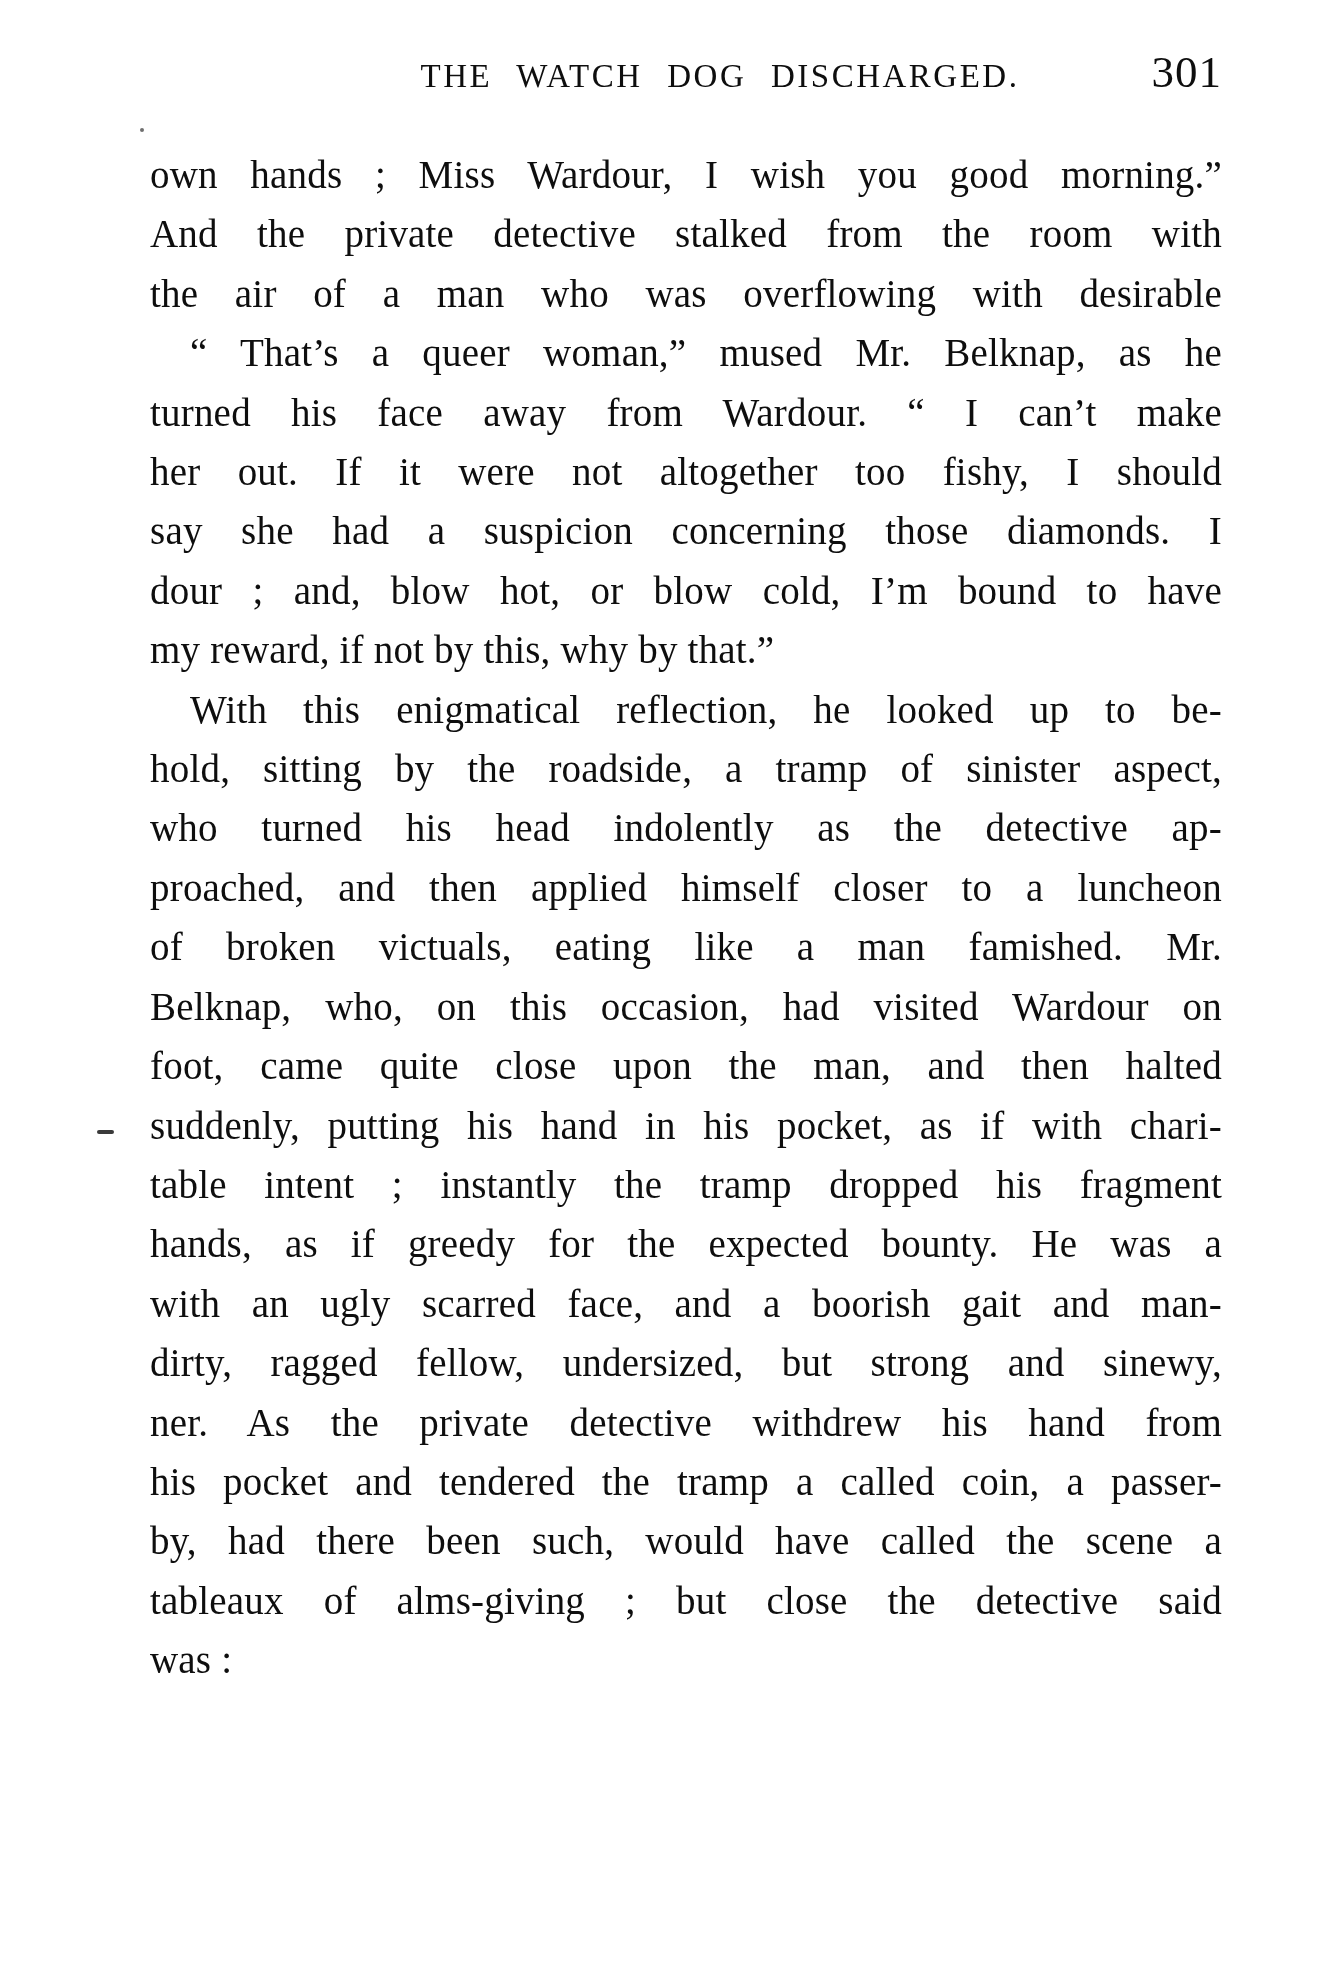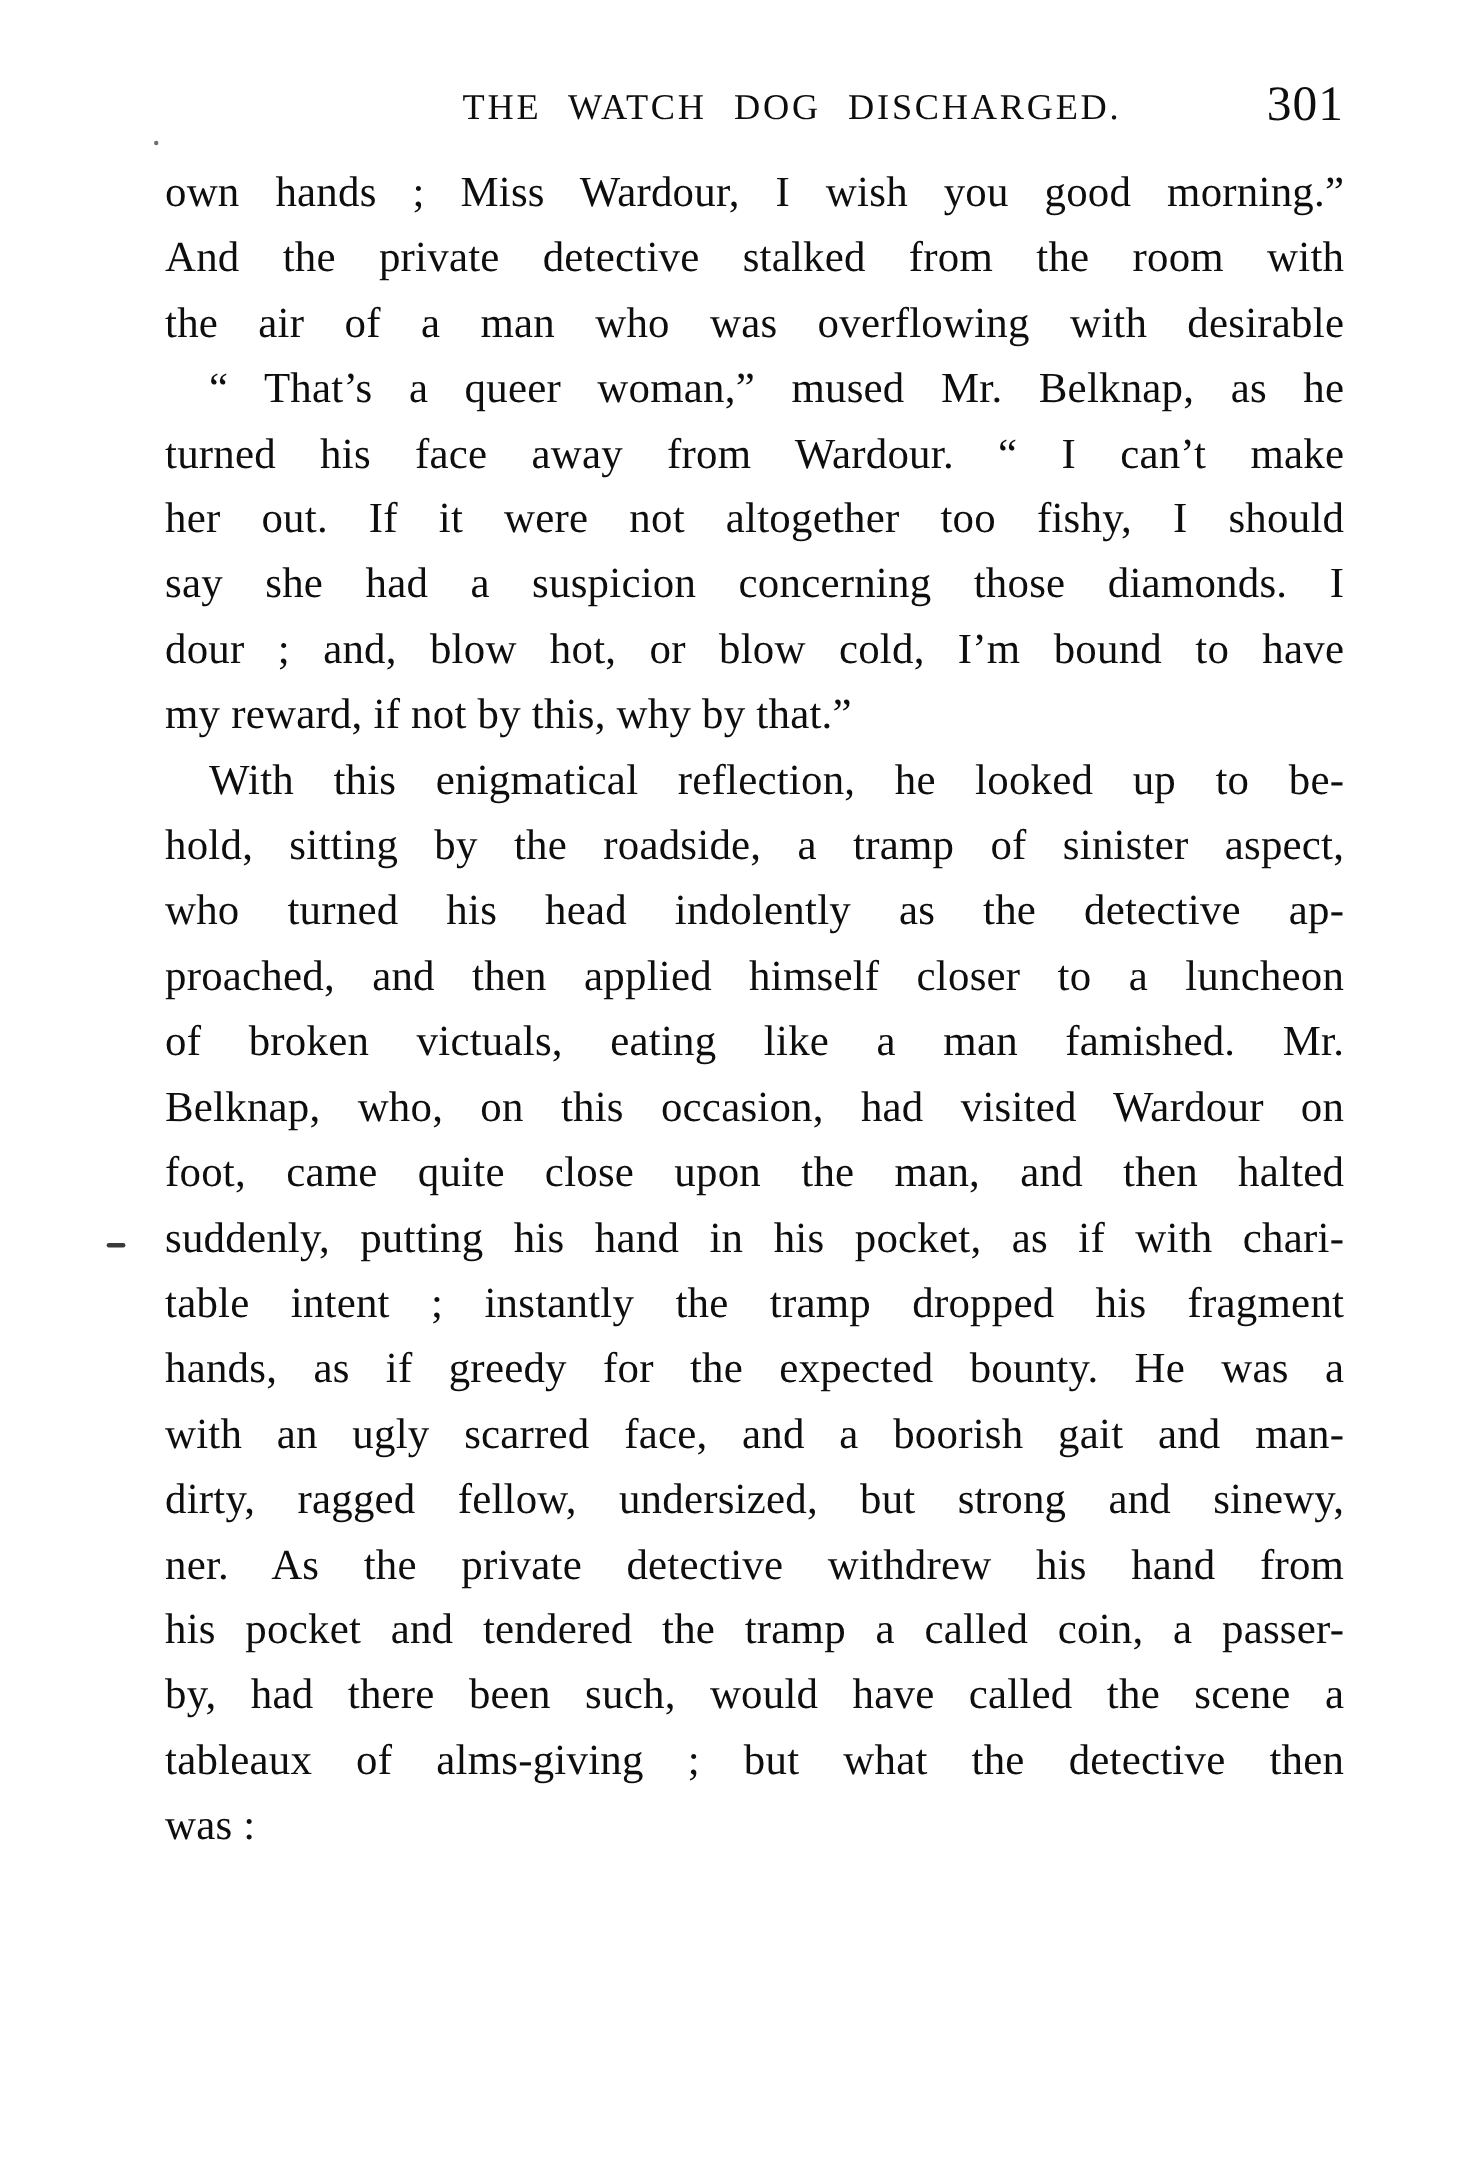--- a/index.html
+++ b/index.html
@@ -15,21 +15,20 @@
     color: #0e0e0e;
     font-family: "Liberation Serif", serif;
     overflow: hidden;
   }
   .running-header {
     position: absolute;
     top: 50px;
     left: 150px;
     right: 103px;
     height: 56px;
-    margin-top: 22px;
   }
   .running-title {
     position: absolute;
     top: 8px;
     left: 0;
     right: 0;
     text-align: center;
     transform: translateX(34px);
     font-size: 33px;
     letter-spacing: 2.5px;
@@ -108,19 +107,19 @@
       <div class="line">Belknap, who, on this occasion, had visited Wardour on</div>
       <div class="line">foot, came quite close upon the man, and then halted</div>
       <div class="line">suddenly, putting his hand in his pocket, as if with chari-</div>
       <div class="line">table intent ; instantly the tramp dropped his fragment</div>
       <div class="line">hands, as if greedy for the expected bounty. He was a</div>
       <div class="line">with an ugly scarred face, and a boorish gait and man-</div>
       <div class="line">dirty, ragged fellow, undersized, but strong and sinewy,</div>
       <div class="line">ner. As the private detective withdrew his hand from</div>
       <div class="line">his pocket and tendered the tramp a called coin, a passer-</div>
       <div class="line">by, had there been such, would have called the scene a</div>
-      <div class="line">tableaux of alms-giving ; but what the detective then</div>
+      <div class="line">tableaux of alms-giving ; but close the detective said</div>
       <div class="line para-end">was :</div>
     </div>
 
   <div class="scan-dot"></div>
   <div class="scan-dash"></div>
 </div>
 
 </body></html>

